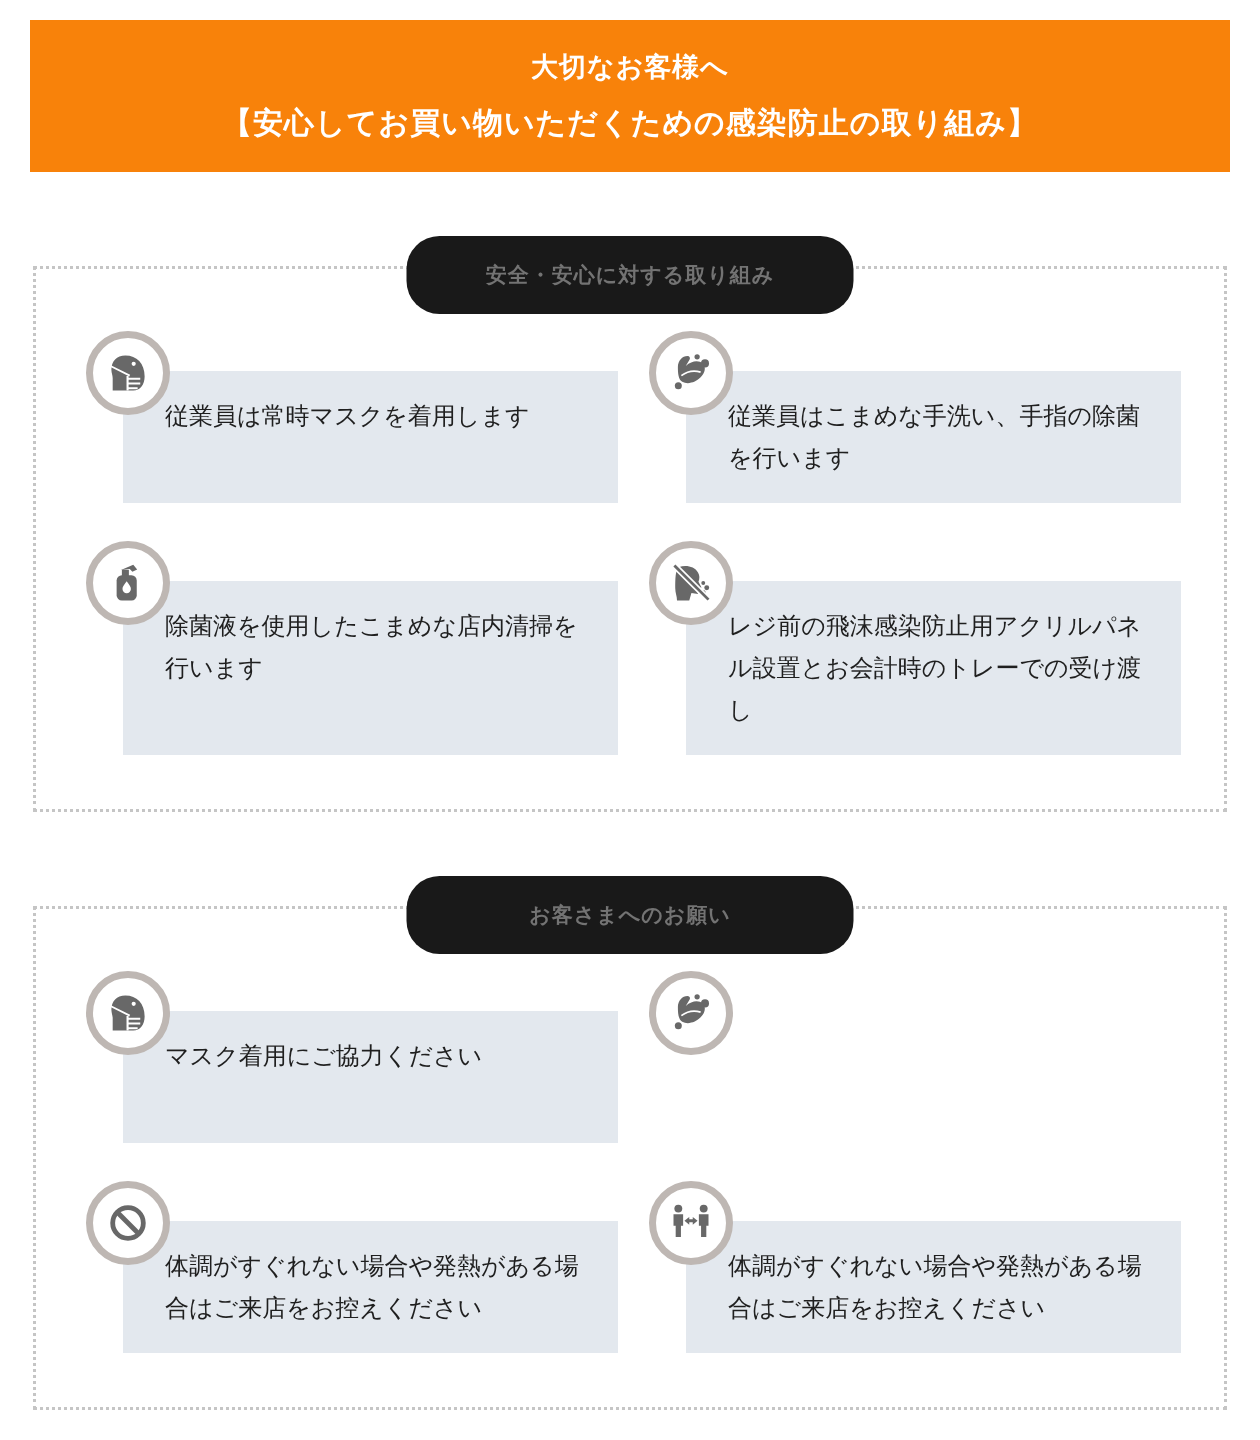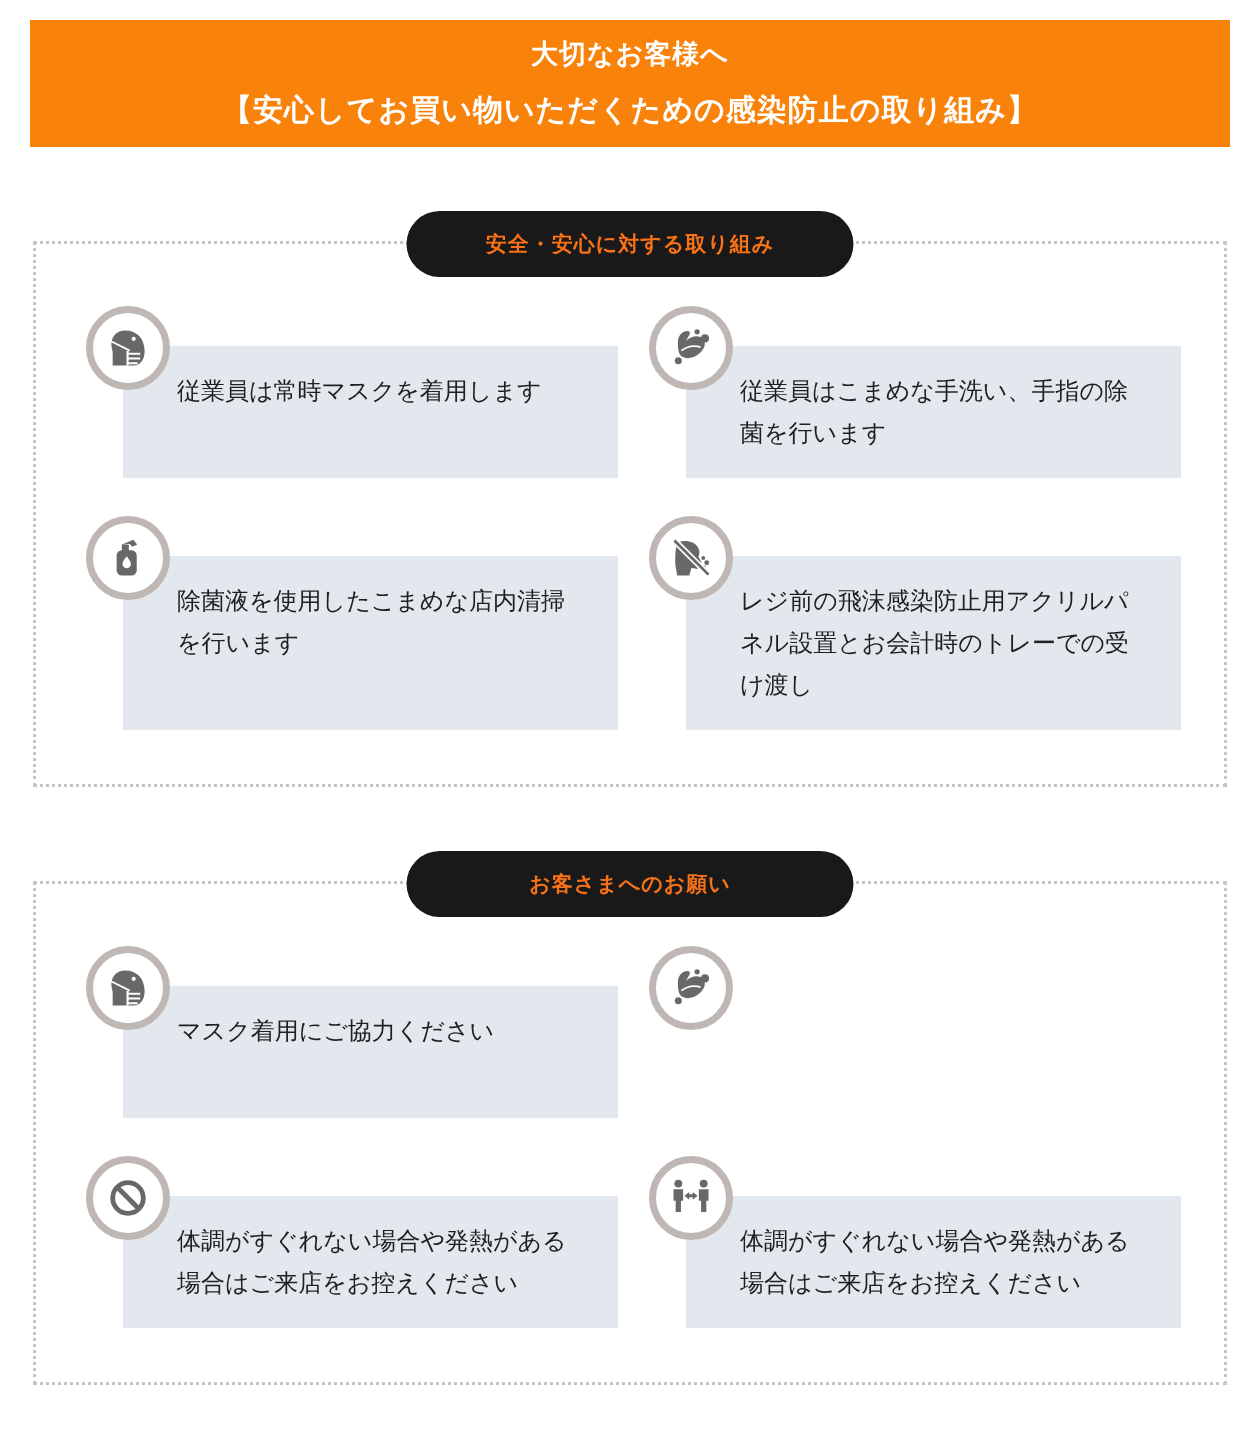--- a/index.html
+++ b/index.html
@@ -2,52 +2,52 @@
 <html lang="ja"><head>
 <meta charset="utf-8">
 <style>
   html,body{margin:0;padding:0;}
   body{
     width:1260px;height:1440px;background:#ffffff;
     font-family:"Liberation Sans","DejaVu Sans",sans-serif;
     color:#1f1f1f;overflow:hidden;
   }
   .banner{
-    margin:20px 30px 0;height:127px;background:#f8820a;color:#ffffff;
+    margin:20px 30px 0;height:152px;background:#f8820a;color:#ffffff;
     display:flex;flex-direction:column;align-items:center;justify-content:center;
     gap:18px;text-align:center;
   }
   .banner .l1{font-size:27px;font-weight:bold;letter-spacing:1px;}
   .banner .l2{font-size:30px;font-weight:bold;letter-spacing:1px;}
   .section{
     position:relative;margin:94px 33px 0;
     border:3px dotted #c5c5c5;
     padding:62px 40px 54px 50px;
   }
   .badge{
     position:absolute;top:-33px;left:50%;transform:translateX(-50%);
-    background:#191919;color:#f97316;height:66px;width:447px;
+    background:#191919;color:#737373;height:78px;width:447px;
     border-radius:33px;display:flex;align-items:center;justify-content:center;
     font-size:21px;font-weight:bold;letter-spacing:1px;box-sizing:border-box;
     z-index:2;
   }
   .items{
     display:grid;grid-template-columns:532px 532px;
     column-gap:31px;row-gap:38px;
   }
   .item{position:relative;display:flex;flex-direction:column;}
   .icon-circle{
     position:absolute;top:0;left:0;width:70px;height:70px;
     border:7px solid #beb7b3;border-radius:50%;background:#ffffff;
     display:flex;align-items:center;justify-content:center;z-index:1;
   }
   .box{
     flex:1 1 auto;margin:40px 0 0 37px;background:#e3e8ee;
     box-sizing:border-box;width:495px;min-height:132px;
-    padding:24px 30px 24px 54px;
+    padding:24px 30px 24px 42px;
     font-size:24px;line-height:42px;color:#1f1f1f;
     overflow-wrap:anywhere;word-break:break-all;
   }
   svg{display:block;}
 </style>
 </head>
 <body>
 
 <div class="banner">
   <div class="l1">大切なお客様へ</div>

